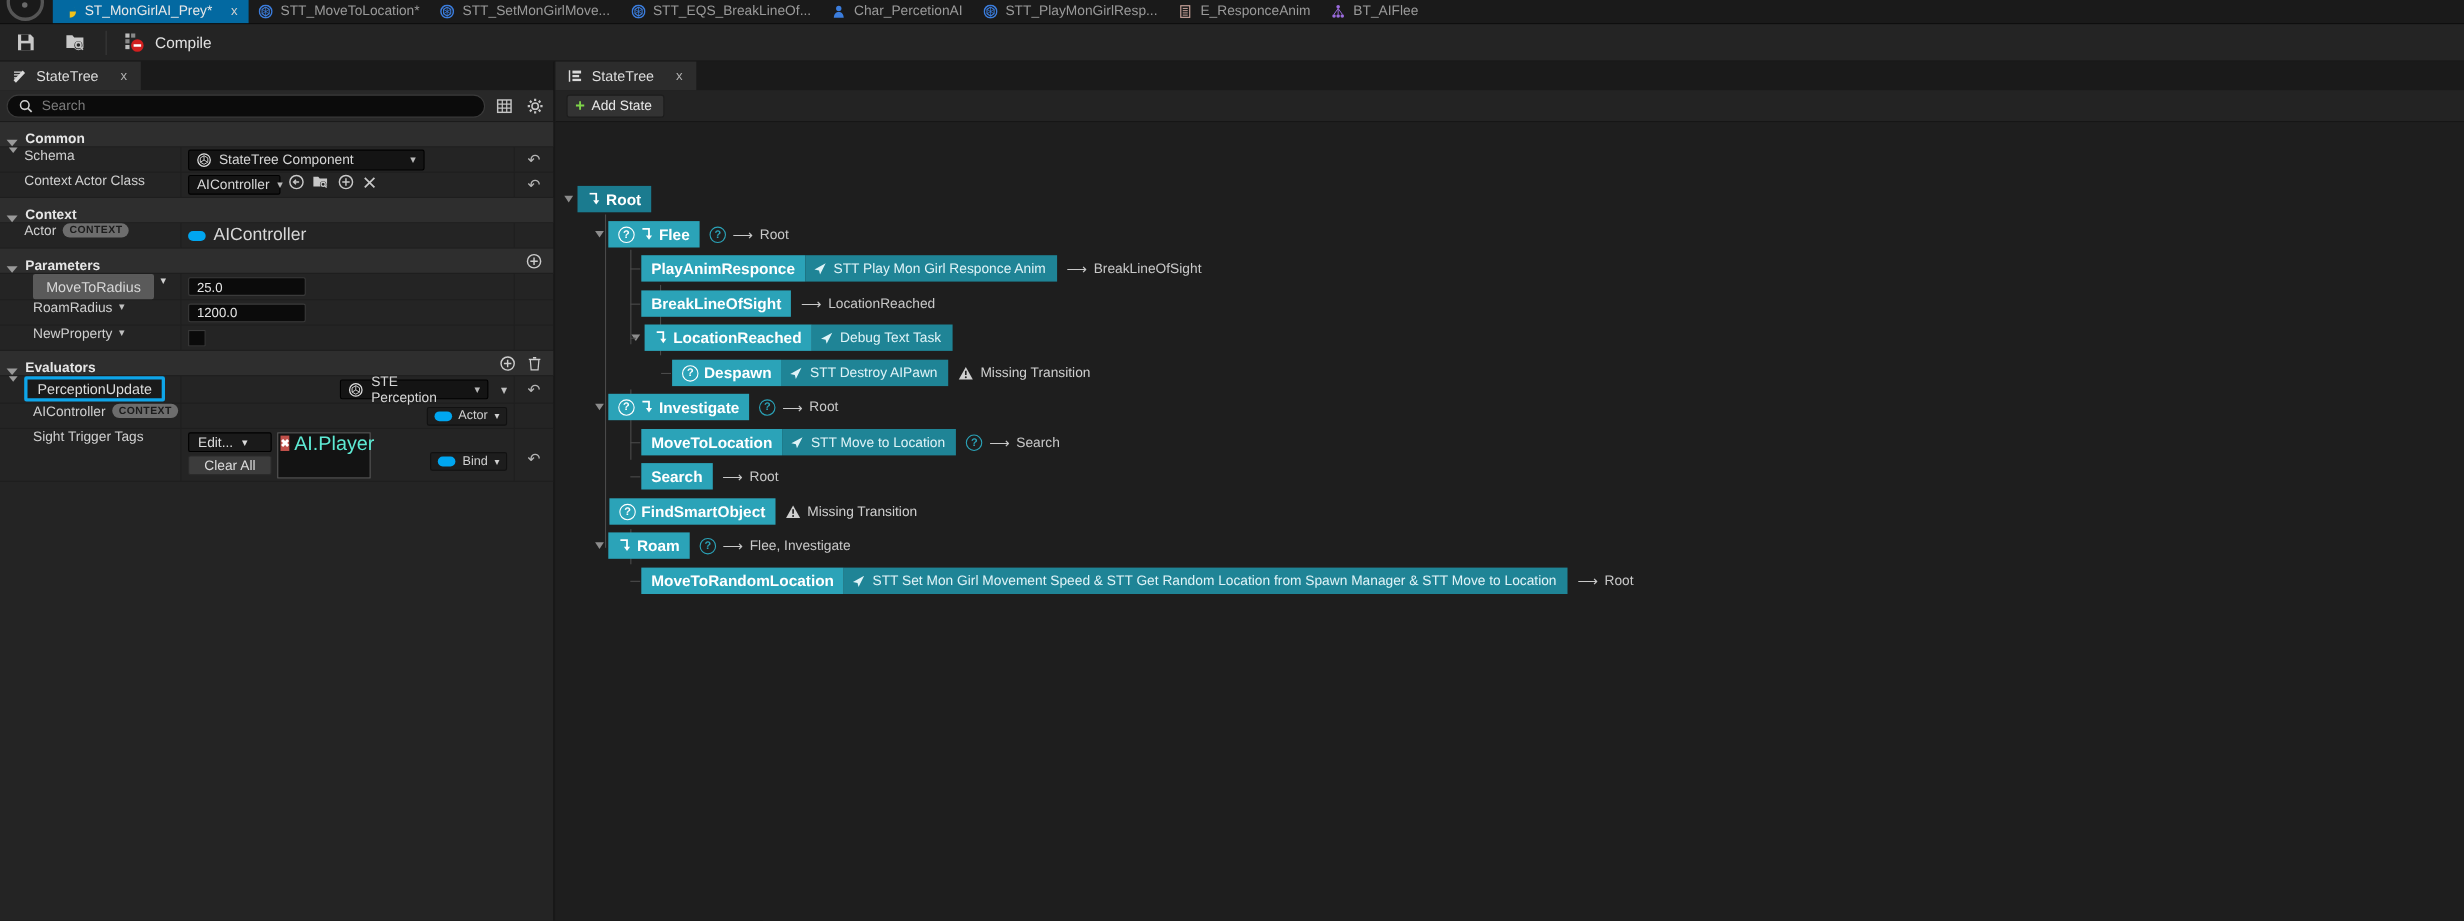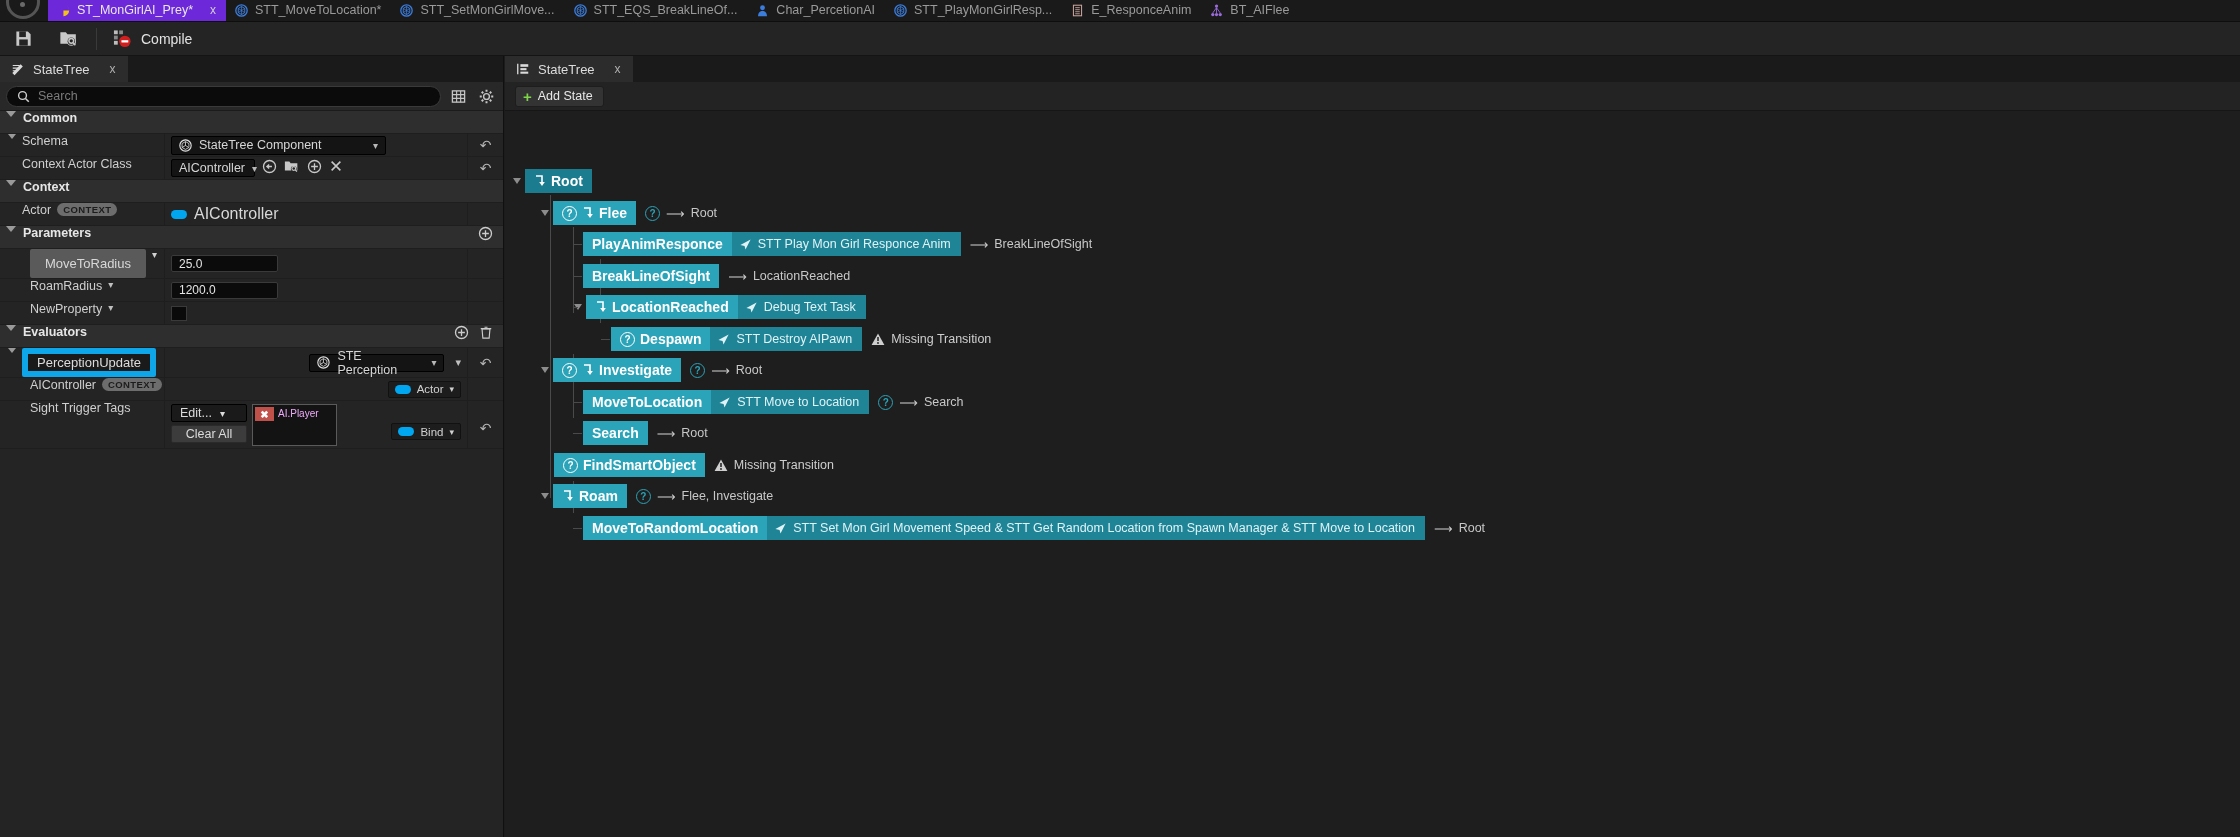--- a/index.html
+++ b/index.html
@@ -25,21 +25,21 @@
   }
   .tb-lead .arcdot {
     position: absolute; left: 20px; top: 3px; width: 5px; height: 5px;
     background: #6a6a6a; border-radius: 50%;
   }
   .tab {
     height: 22px; display: flex; align-items: center; gap: 7px;
     padding: 0 10px 0 9px; font-size: 12.5px; color: #9a9a9a;
     white-space: nowrap; position: relative;
   }
-  .tab.active { background: #6d28d9; color: #e8e8e8; }
+  .tab.active { background: #0369a1; color: #e8e8e8; }
   .tab .tico { width: 13px; height: 13px; flex: none; display: block; }
   .tab .tclose {
     font-size: 12px; color: #9a9a9a; margin-left: 10px; line-height: 1;
   }
   .tab.active .tclose { color: #d0d0d0; }
 
   
   .toolbar {
     position: absolute; top: 22px; left: 0; width: 2240px; height: 34px;
     background: #242424; display: flex; align-items: center; gap: 0;
@@ -85,21 +85,21 @@
   .searchbox input {
     flex: 1; background: transparent; border: none; outline: none;
     color: #cfcfcf; font-size: 12.5px; font-family: "Liberation Sans", sans-serif;
   }
   .searchbox input::placeholder { color: #7b7b7b; }
   .sqbtn { width: 21px; height: 21px; display: flex; align-items: center; justify-content: center; }
 
   
   .detailwrap { position: absolute; top: 55px; left: 0; right: 0; bottom: 0; background: #242424; }
   .cat {
-    height: 23px; background: #2e2e2e; display: flex; align-items: flex-start;
+    height: 23px; background: #2e2e2e; display: flex; align-items: flex-end;
     padding-left: 6px; gap: 7px; border-bottom: 1px solid #1e1e1e;
     font-size: 12.5px; font-weight: bold; color: #e6e6e6;
   }
   .cat .catright { margin-left: auto; display: flex; align-items: center; gap: 10px; padding-right: 10px; }
   .row {
     display: flex; align-items: stretch; min-height: 23px;
     border-bottom: 1px solid #1e1e1e; background: #242424;
   }
   .rowlabel {
     width: 165px; flex: none; display: flex; align-items: flex-start; gap: 6px;
@@ -130,39 +130,39 @@
     letter-spacing: .4px; padding: 1px 6px; border-radius: 8px;
   }
   .bluepill { width: 16px; height: 9px; border-radius: 5px; background: #00a6f0; flex: none; }
   .valfield {
     background: #0b0b0b; border: 1px solid #3a3a3a; border-radius: 2px;
     height: 17px; width: 107px; display: flex; align-items: center;
     padding-left: 7px; font-size: 12px; color: #e4e4e4;
   }
   .colorswatch { width: 16px; height: 15px; background: #0a0a0a; border: 1px solid #3a3a3a; }
   .namepill {
-    background: #1a1a1a; border: 6px solid #0ea5e9; border-radius: 2px;
+    background: #1a1a1a; border: 3px solid #0ea5e9; border-radius: 2px;
     padding: 1px 9px; font-size: 13px; color: #dcdcdc;
   }
   .namepill.hl { background: #5a5a5a; color: #d8d8d8; border-color: #5a5a5a; }
   .btn {
     background: #1a1a1a; border: 1px solid #000; border-radius: 2px;
     height: 18px; padding: 0 8px; display: inline-flex; align-items: center;
     gap: 8px; font-size: 12.5px; color: #dcdcdc; text-align: right;
   }
   .btn.grey { background: #3c3c3c; border-color: #2a2a2a; }
   .tagbox {
     width: 85px; height: 42px; background: #131313; border: 1px solid #5a5a5a;
     display: flex; align-items: flex-start; padding: 2px;
   }
   .tagx {
     background: #c0504a; color: #fff; font-size: 10px; font-weight: bold;
     width: 19px; height: 14px; display: flex; align-items: center; justify-content: center;
   }
-  .tagname { font-size: 10px; color: #f0abfc; padding-left: 4px; line-height: 14px; }
+  .tagname { font-size: 18px; color: #5eead4; padding-left: 4px; line-height: 14px; }
   .bindbtn {
     background: #1d1d1d; border: 1px solid #111; border-radius: 2px; height: 17px;
     display: inline-flex; align-items: center; gap: 6px; padding: 0 6px;
     font-size: 11.5px; color: #d0d0d0;
   }
   .reset { font-size: 14px; color: #b4b4b4; line-height: 1; }
 
   
   .rtoolbar {
     height: 29px; background: #232323; display: flex; align-items: center;

